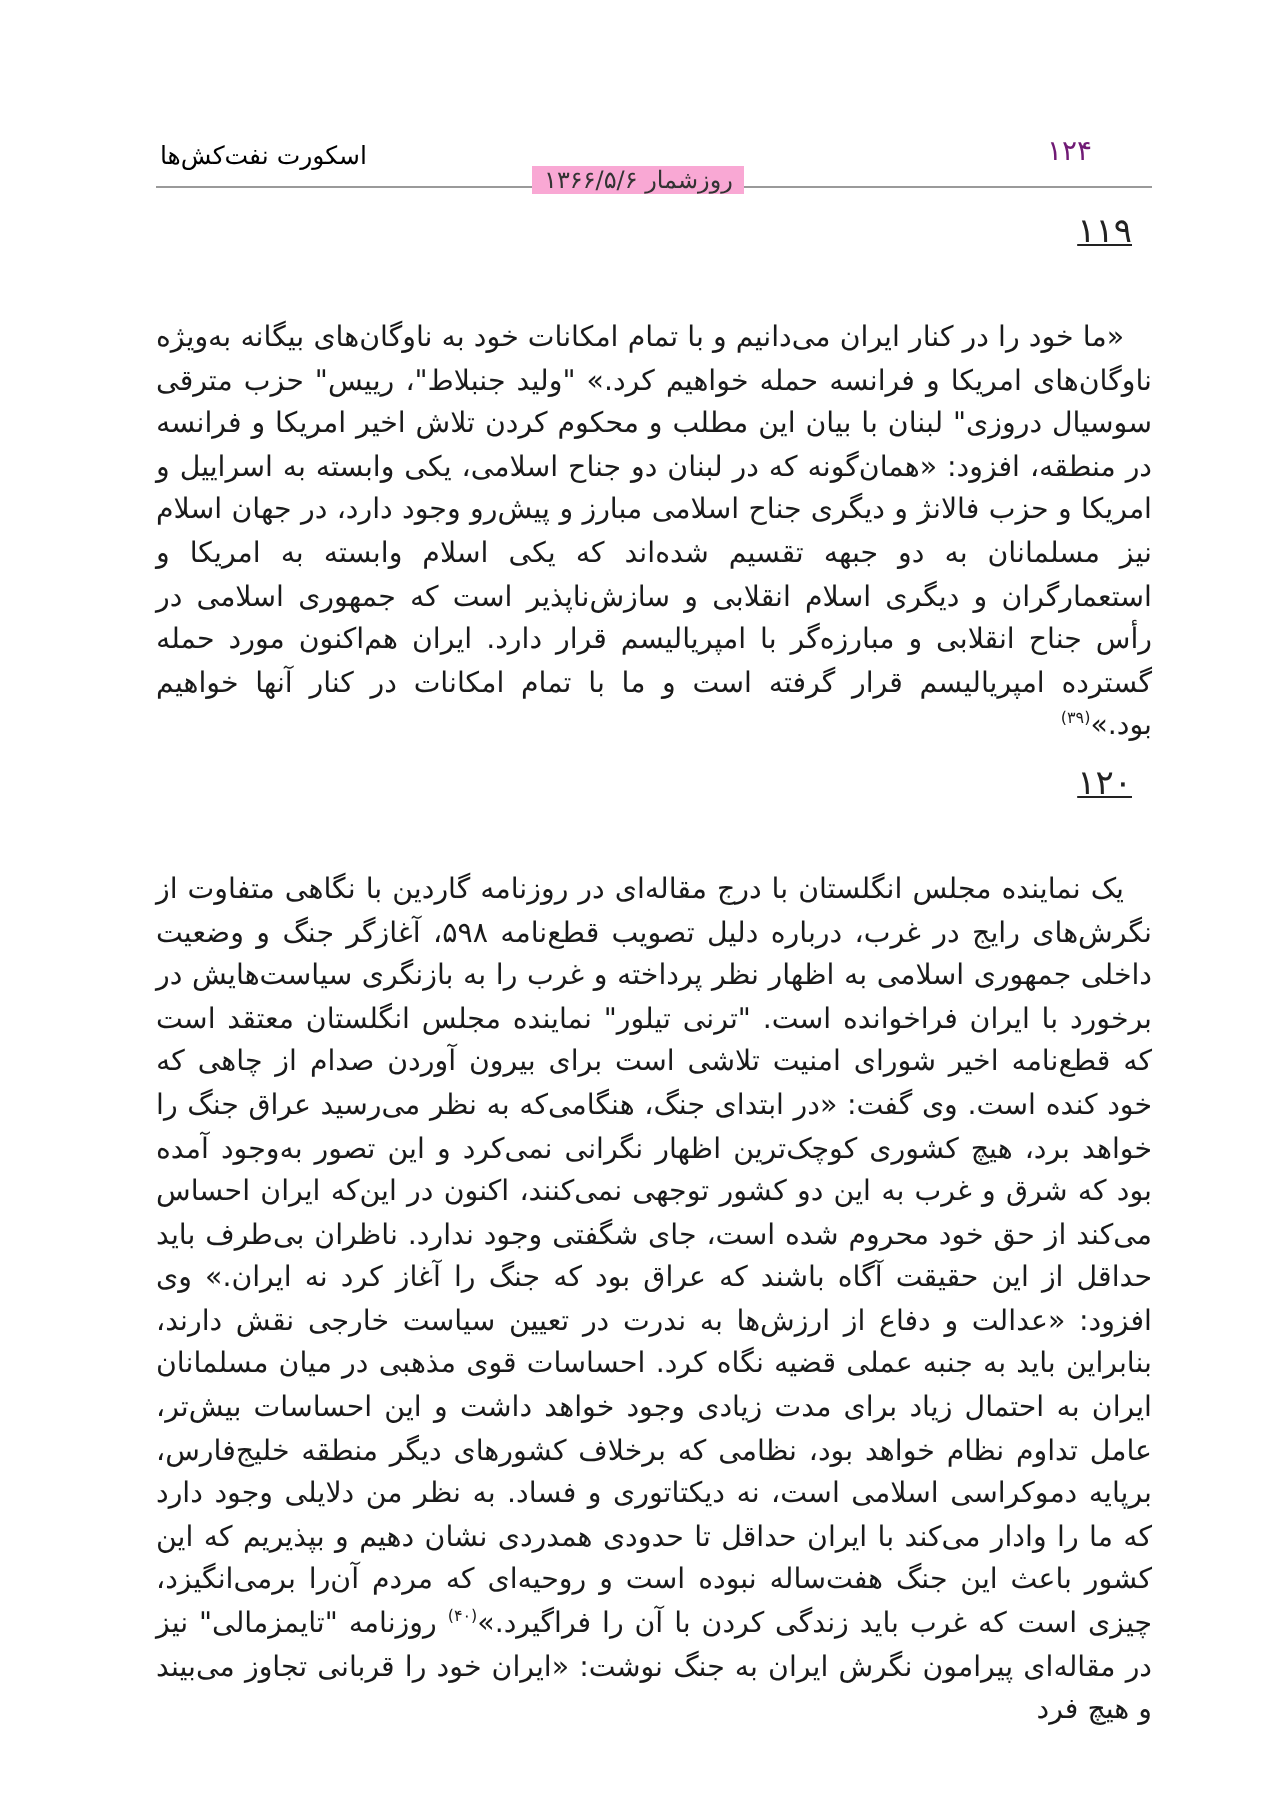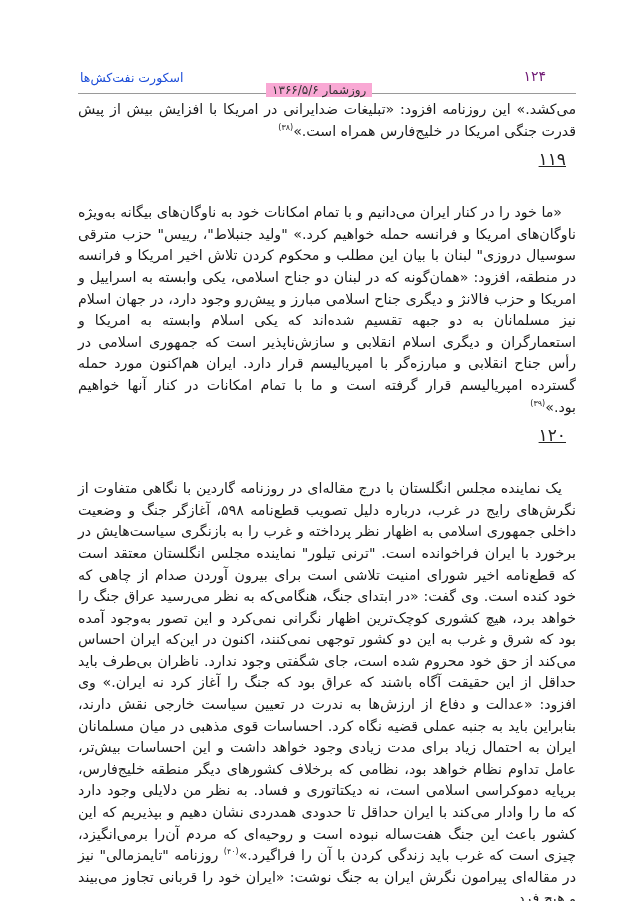--- a/index.html
+++ b/index.html
@@ -36,21 +36,21 @@
       right: 30px;
       top: 2px;
       font-size: 14px;
       color: #701a75;
     }
     .running-title {
       position: absolute;
       left: 2px;
       top: 4px;
       font-size: 12.5px;
-      color: #1d4ed8;
+      color: #000000;
     }
     .date-label {
       position: absolute;
       left: 188px;
       top: 17px;
       font-size: 12px;
       color: #333;
       background: #f9a8d4;
       padding: 0 6px;
     }
@@ -91,20 +91,19 @@
 <body>
 
 <div class="header">
   <div class="header-rule"></div>
   <span class="page-number">۱۲۴</span>
   <span class="date-label">روزشمار ۱۳۶۶/۵/۶</span>
   <span class="running-title">اسکورت نفت‌کش‌ها</span>
 </div>
 
 <div class="body">
-  <p class="para"><span>می‌کشد.» این روزنامه افزود: «تبلیغات ضدایرانی در امریکا با افزایش بیش از پیش قدرت جنگی امریکا در خلیج‌فارس همراه است.»</span><sup class="fn">(۳۸)</sup></p>
 
   <div class="section-num">۱۱۹</div>
   <p class="para indent"><span>«ما خود را در کنار ایران می‌دانیم و با تمام امکانات خود به ناوگان‌های بیگانه به‌ویژه ناوگان‌های امریکا و فرانسه حمله خواهیم کرد.» "ولید جنبلاط"، رییس" حزب مترقی سوسیال دروزی" لبنان با بیان این مطلب و محکوم کردن تلاش اخیر امریکا و فرانسه در منطقه، افزود: «همان‌گونه که در لبنان دو جناح اسلامی، یکی وابسته به اسراییل و امریکا و حزب فالانژ و دیگری جناح اسلامی مبارز و پیش‌رو وجود دارد، در جهان اسلام نیز مسلمانان به دو جبهه تقسیم شده‌اند که یکی اسلام وابسته به امریکا و استعمارگران و دیگری اسلام انقلابی و سازش‌ناپذیر است که جمهوری اسلامی در رأس جناح انقلابی و مبارزه‌گر با امپریالیسم قرار دارد. ایران هم‌اکنون مورد حمله گسترده امپریالیسم قرار گرفته است و ما با تمام امکانات در کنار آنها خواهیم بود.»</span><sup class="fn">(۳۹)</sup></p>
 
   <div class="section-num">۱۲۰</div>
   <p class="para indent"><span>یک نماینده مجلس انگلستان با درج مقاله‌ای در روزنامه گاردین با نگاهی متفاوت از نگرش‌های رایج در غرب، درباره دلیل تصویب قطع‌نامه ۵۹۸، آغازگر جنگ و وضعیت داخلی جمهوری اسلامی به اظهار نظر پرداخته و غرب را به بازنگری سیاست‌هایش در برخورد با ایران فراخوانده است. "ترنی تیلور" نماینده مجلس انگلستان معتقد است که قطع‌نامه اخیر شورای امنیت تلاشی است برای بیرون آوردن صدام از چاهی که خود کنده است. وی گفت: «در ابتدای جنگ، هنگامی‌که به نظر می‌رسید عراق جنگ را خواهد برد، هیچ کشوری کوچک‌ترین اظهار نگرانی نمی‌کرد و این تصور به‌وجود آمده بود که شرق و غرب به این دو کشور توجهی نمی‌کنند، اکنون در این‌که ایران احساس می‌کند از حق خود محروم شده است، جای شگفتی وجود ندارد. ناظران بی‌طرف باید حداقل از این حقیقت آگاه باشند که عراق بود که جنگ را آغاز کرد نه ایران.» وی افزود: «عدالت و دفاع از ارزش‌ها به ندرت در تعیین سیاست خارجی نقش دارند، بنابراین باید به جنبه عملی قضیه نگاه کرد. احساسات قوی مذهبی در میان مسلمانان ایران به احتمال زیاد برای مدت زیادی وجود خواهد داشت و این احساسات بیش‌تر، عامل تداوم نظام خواهد بود، نظامی که برخلاف کشورهای دیگر منطقه خلیج‌فارس، برپایه دموکراسی اسلامی است، نه دیکتاتوری و فساد. به نظر من دلایلی وجود دارد که ما را وادار می‌کند با ایران حداقل تا حدودی همدردی نشان دهیم و بپذیریم که این کشور باعث این جنگ هفت‌ساله نبوده است و روحیه‌ای که مردم آن‌را برمی‌انگیزد، چیزی است که غرب باید زندگی کردن با آن را فراگیرد.»</span><sup class="fn">(۴۰)</sup><span> روزنامه "تایمزمالی" نیز در مقاله‌ای پیرامون نگرش ایران به جنگ نوشت: «ایران خود را قربانی تجاوز می‌بیند و هیچ فرد</span></p>
 </div>
 
 </body></html>

